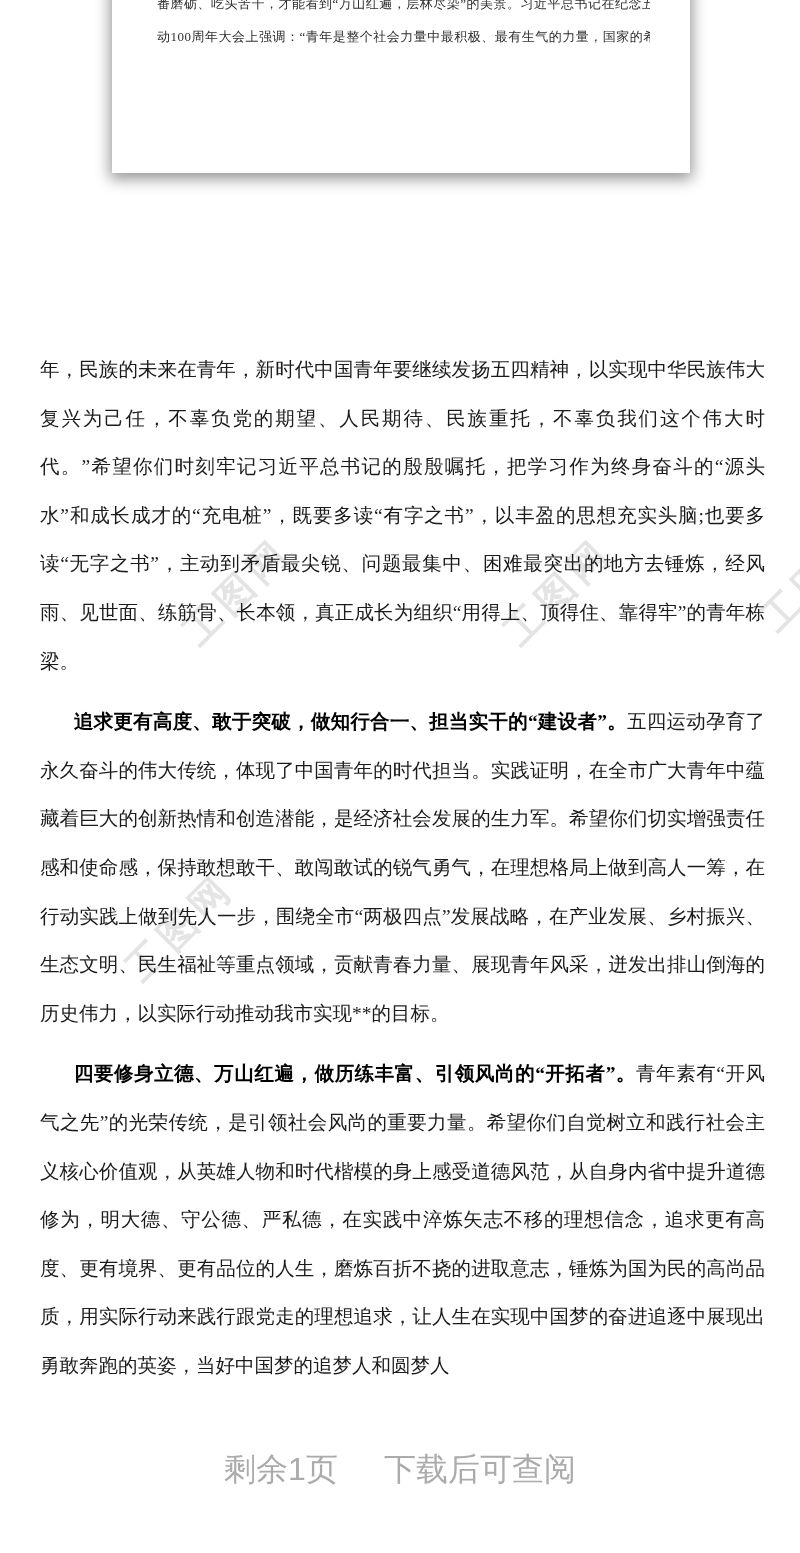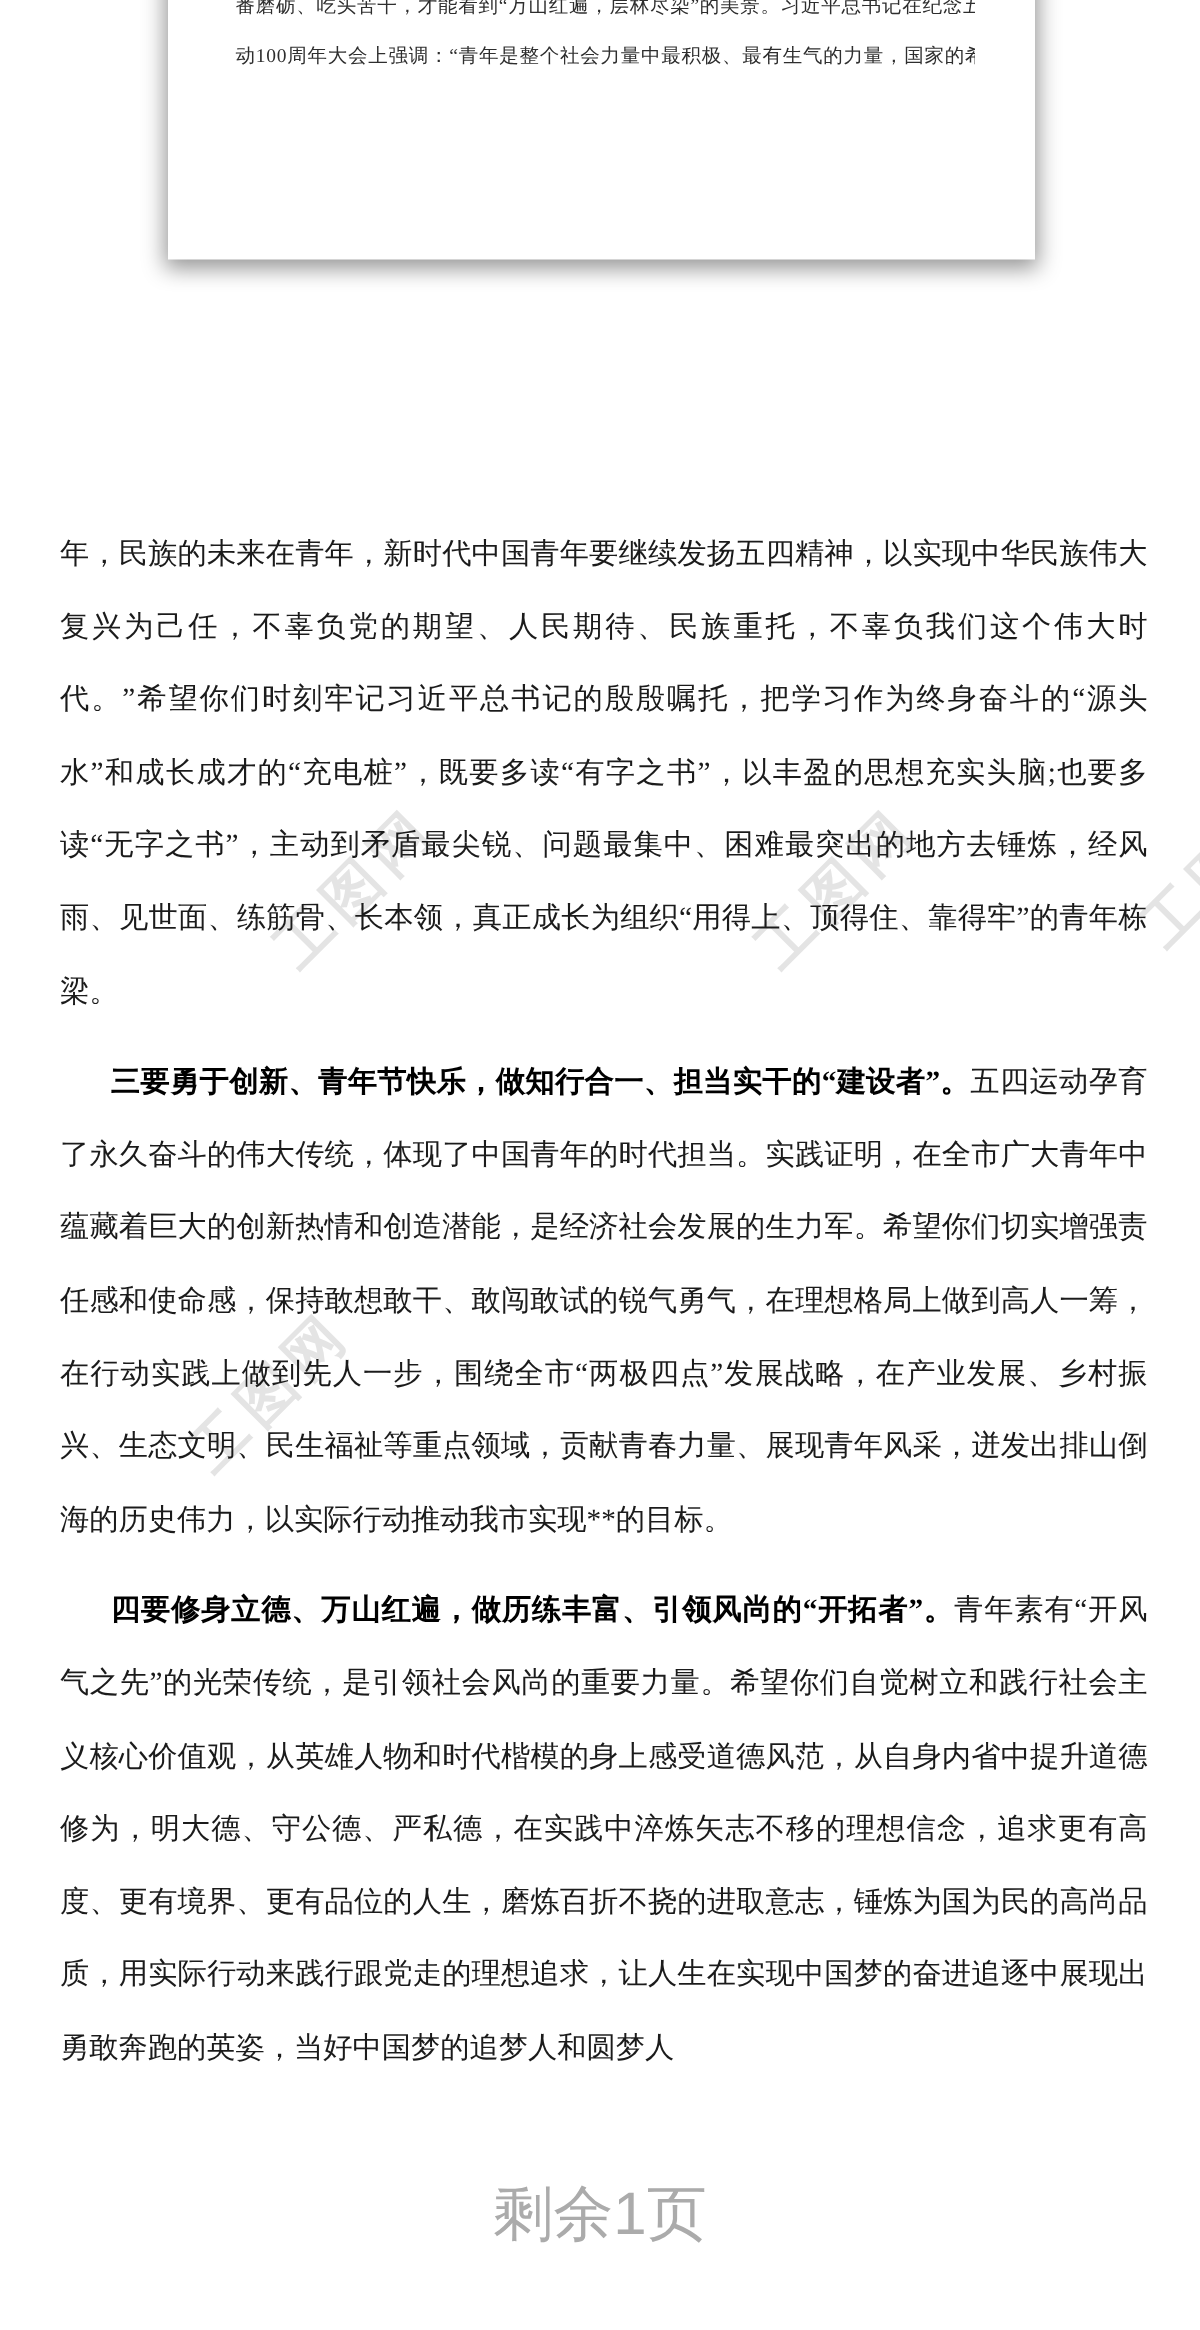--- a/index.html
+++ b/index.html
@@ -64,21 +64,21 @@
 
   
   .footer {
     position: absolute;
     top: 1448px; left: 0;
     width: 800px;
     display: flex;
     justify-content: center;
     gap: 46px;
     font-family: "Liberation Sans", "DejaVu Sans", sans-serif;
-    font-size: 40px;
+    font-size: 32px;
     color: #ababab;
     z-index: 1;
   }
 </style>
 </head>
 <body>
 
 <div class="wm-layer">
     <div class="wm" style="left: 237px; top: 592px; color: rgb(228, 228, 228);">工图网</div>
     <div class="wm" style="left: 558px; top: 592px; color: rgb(228, 228, 228);">工图网</div>
@@ -87,21 +87,22 @@
   </div>
 
 <div class="pcard">
   <div class="pcard-line l1">番磨砺、吃头苦干，才能看到“万山红遍，层林尽染”的美景。习近平总书记在纪念五四运</div>
   <div class="pcard-line l2">动100周年大会上强调：“青年是整个社会力量中最积极、最有生气的力量，国家的希望在青</div>
 </div>
 
 <div class="doc-body">
   <p><span class="lead"></span><span class="ptext">年，民族的未来在青年，新时代中国青年要继续发扬五四精神，以实现中华民族伟大复兴为己任，不辜负党的期望、人民期待、民族重托，不辜负我们这个伟大时代。”希望你们时刻牢记习近平总书记的殷殷嘱托，把学习作为终身奋斗的“源头水”和成长成才的“充电桩”，既要多读“有字之书”，以丰盈的思想充实头脑;也要多读“无字之书”，主动到矛盾最尖锐、问题最集中、困难最突出的地方去锤炼，经风雨、见世面、练筋骨、长本领，真正成长为组织“用得上、顶得住、靠得牢”的青年栋梁。</span></p>
 
-  <p class="indent"><span class="lead">三要勇于创新、青年节快乐，做知行合一、担当实干的“建设者”。</span><span class="ptext">五四运动孕育了永久奋斗的伟大传统，体现了中国青年的时代担当。实践证明，在全市广大青年中蕴藏着巨大的创新热情和创造潜能，是经济社会发展的生力军。希望你们切实增强责任感和使命感，保持敢想敢干、敢闯敢试的锐气勇气，在理想格局上做到高人一筹，在行动实践上做到先人一步，围绕全市“两极四点”发展战略，在产业发展、乡村振兴、生态文明、民生福祉等重点领域，贡献青春力量、展现青年风采，迸发出排山倒海的历史伟力，以实际行动推动我市实现**的目标。</span></p>
+  <p class="indent"><span class="lead">追求更有高度、敢于突破，做知行合一、担当实干的“建设者”。</span><span class="ptext">五四运动孕育了永久奋斗的伟大传统，体现了中国青年的时代担当。实践证明，在全市广大青年中蕴藏着巨大的创新热情和创造潜能，是经济社会发展的生力军。希望你们切实增强责任感和使命感，保持敢想敢干、敢闯敢试的锐气勇气，在理想格局上做到高人一筹，在行动实践上做到先人一步，围绕全市“两极四点”发展战略，在产业发展、乡村振兴、生态文明、民生福祉等重点领域，贡献青春力量、展现青年风采，迸发出排山倒海的历史伟力，以实际行动推动我市实现**的目标。</span></p>
 
   <p class="indent"><span class="lead">四要修身立德、万山红遍，做历练丰富、引领风尚的“开拓者”。</span><span class="ptext">青年素有“开风气之先”的光荣传统，是引领社会风尚的重要力量。希望你们自觉树立和践行社会主义核心价值观，从英雄人物和时代楷模的身上感受道德风范，从自身内省中提升道德修为，明大德、守公德、严私德，在实践中淬炼矢志不移的理想信念，追求更有高度、更有境界、更有品位的人生，磨炼百折不挠的进取意志，锤炼为国为民的高尚品质，用实际行动来践行跟党走的理想追求，让人生在实现中国梦的奋进追逐中展现出勇敢奔跑的英姿，当好中国梦的追梦人和圆梦人</span></p>
 
 </div>
 
 <div class="footer">
   <span>剩余1页</span>
+  <span>下载后可查阅</span>
 </div>
 
 </body></html>

